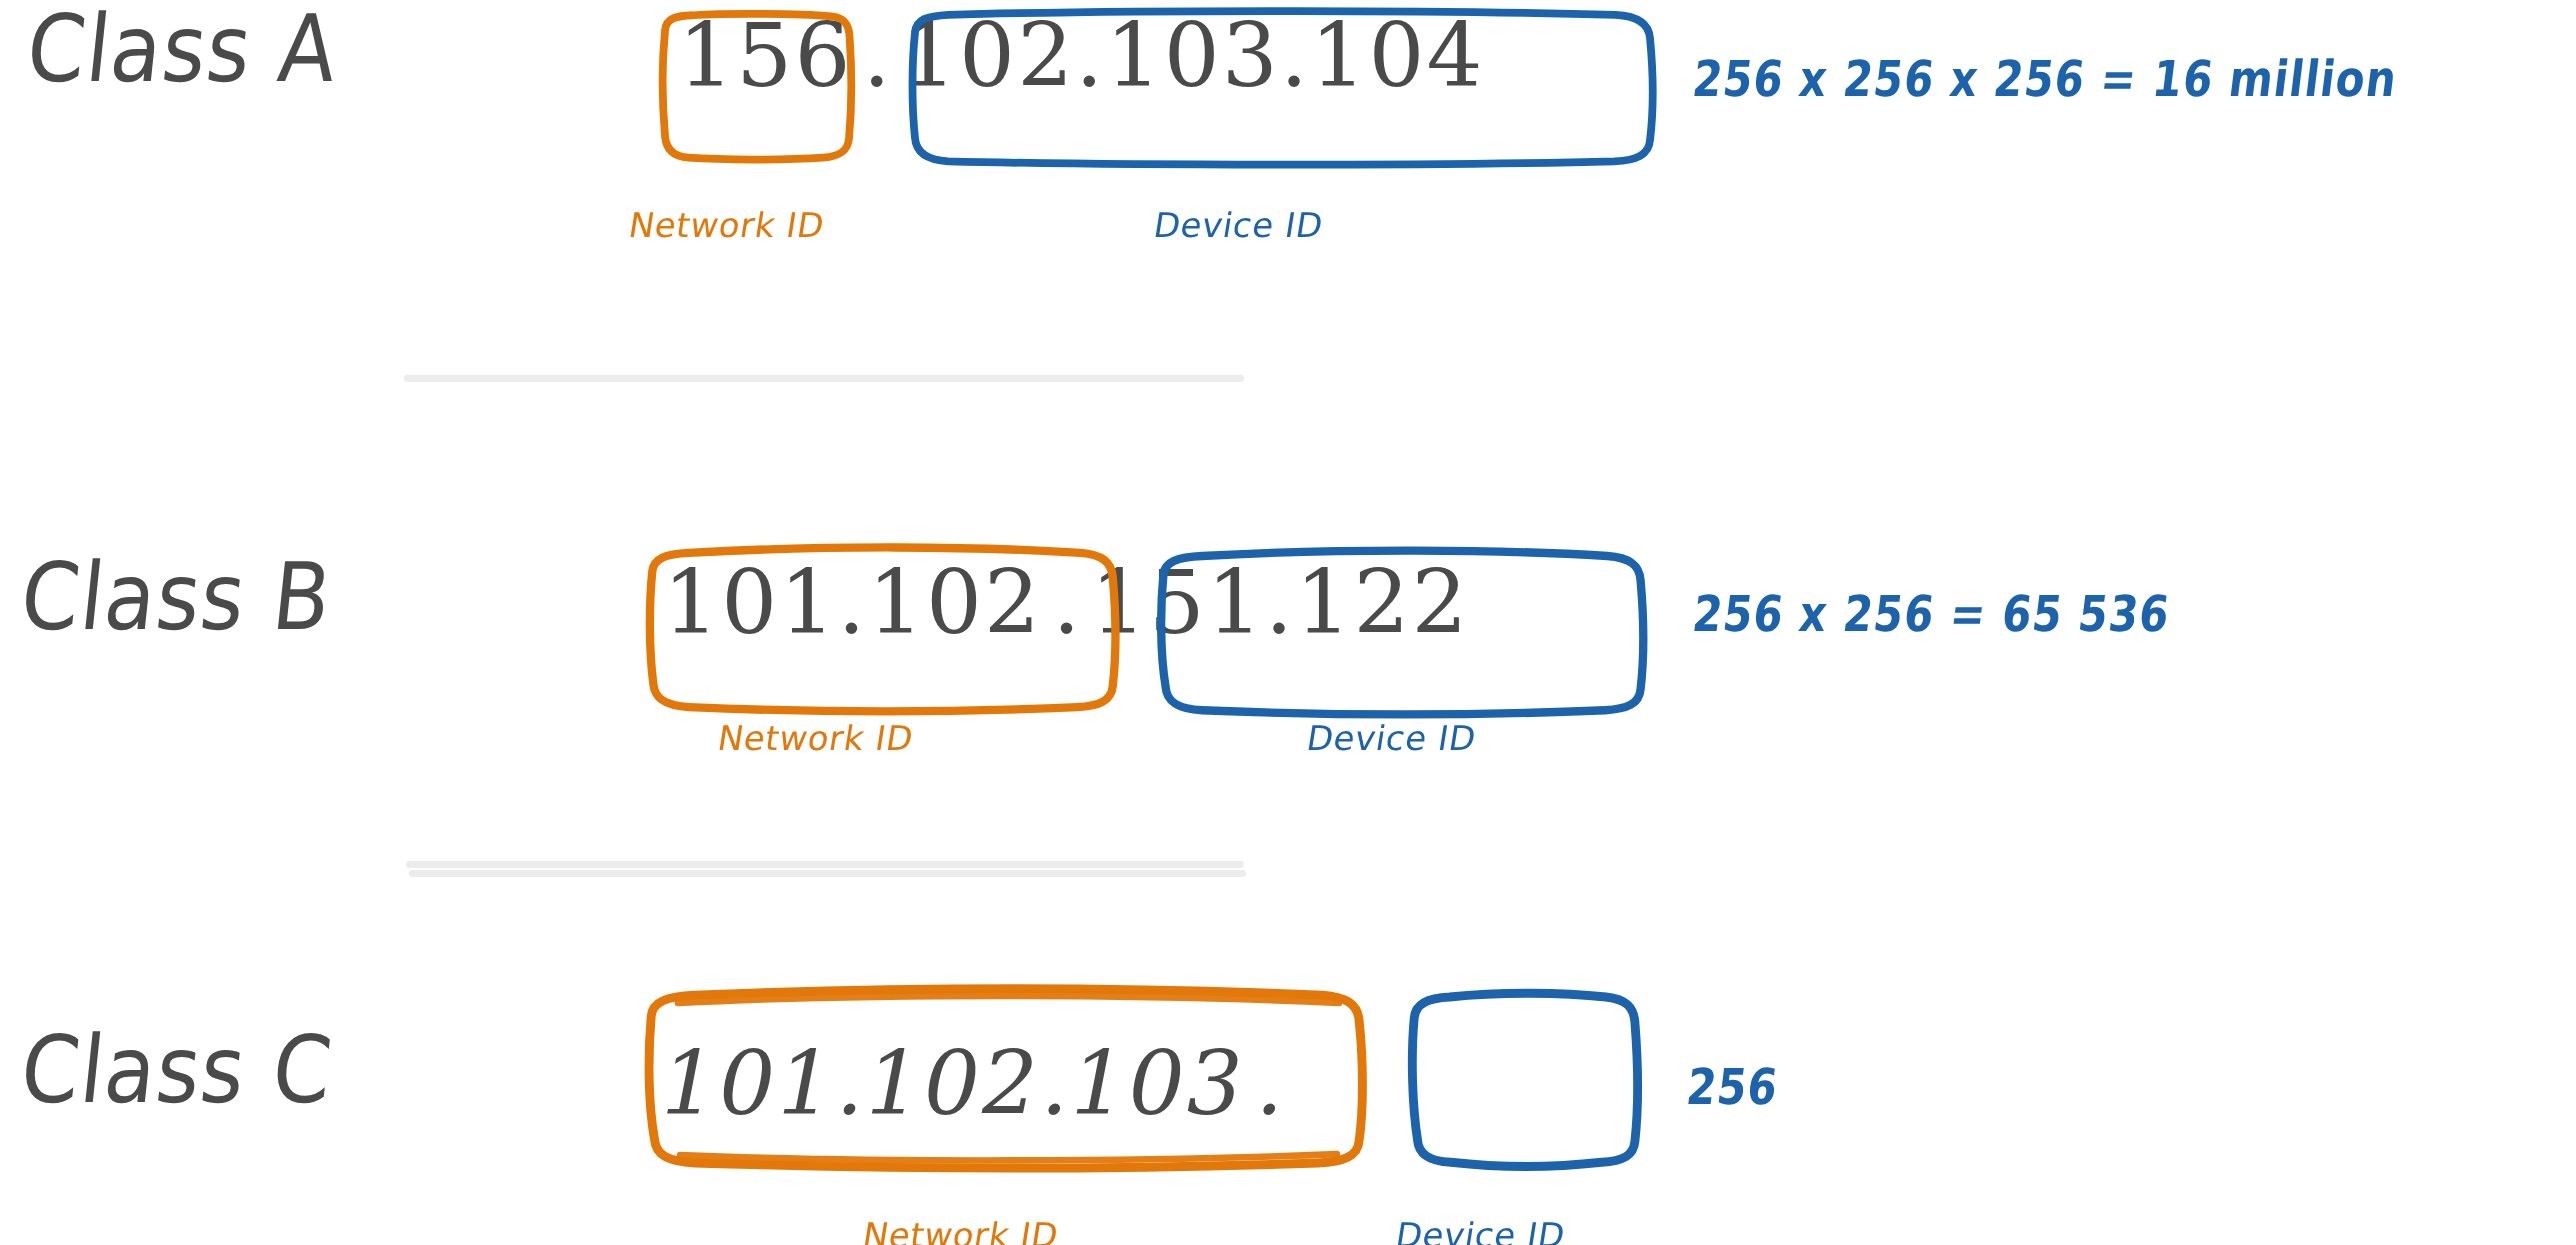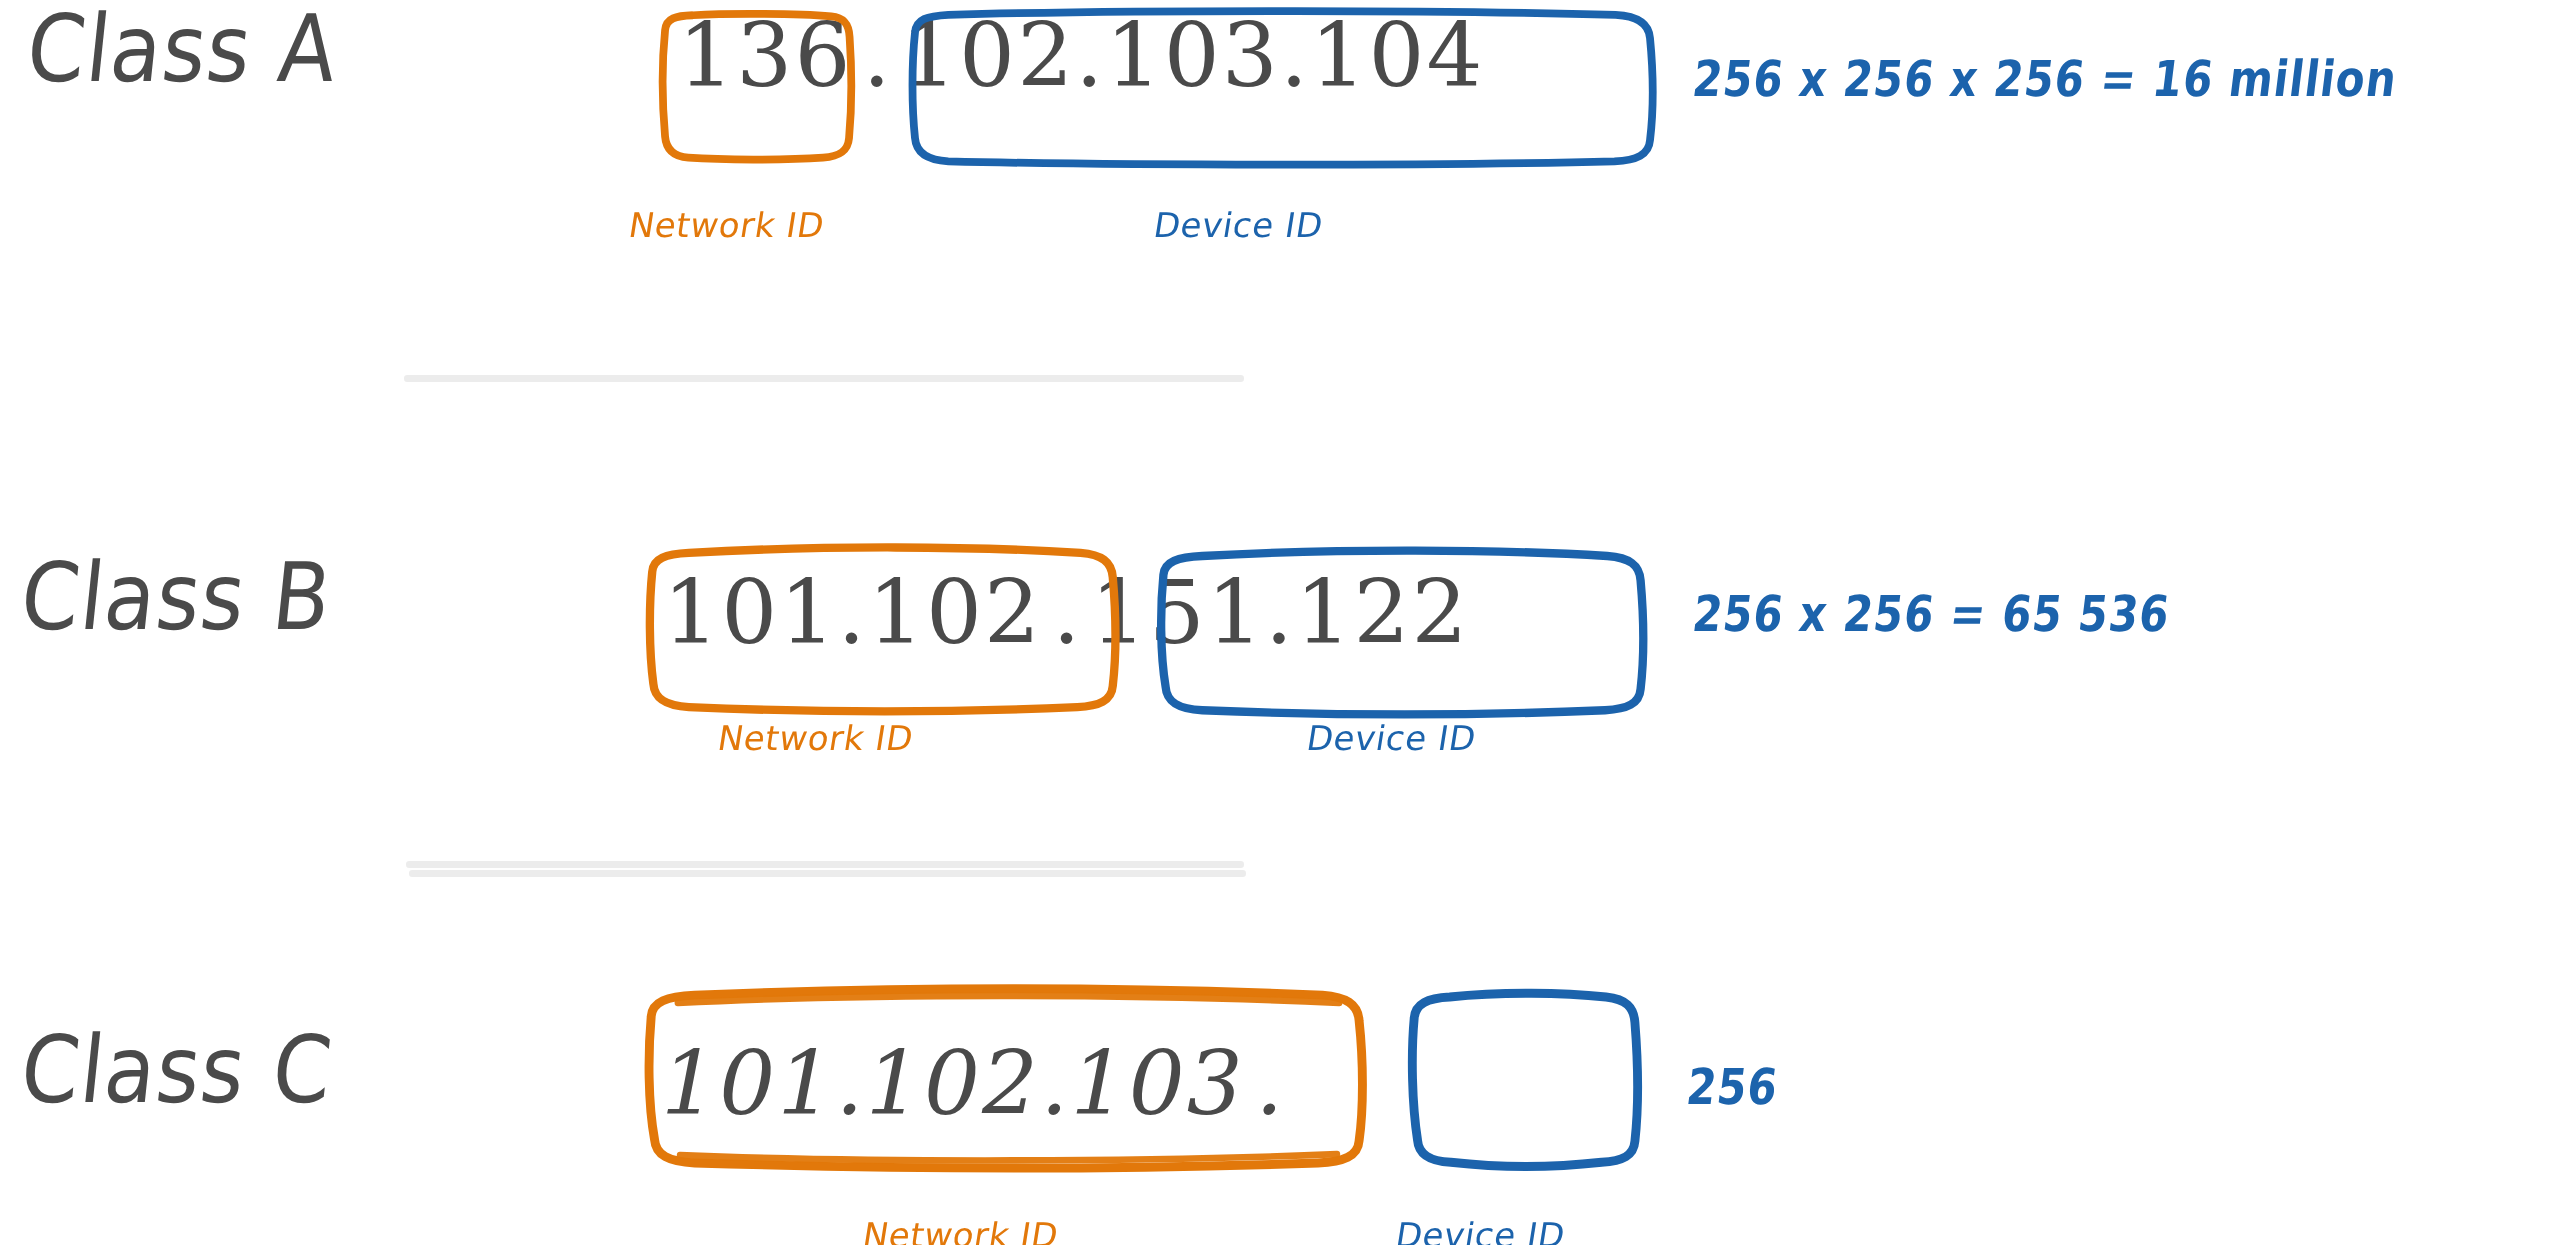--- a/index.html
+++ b/index.html
@@ -104,21 +104,21 @@
   }
 </style>
 </head>
 <body>
 
 <div class="row" style="top:0px;height:422px;">
 
   <div class="class-label" style="left:22px; top:5.6px;">Class A</div>
 
   <div class="ip-wrap" style="left:669px; top:12.2px;">
-    <span class="ip-seg">136</span>
+    <span class="ip-seg">156</span>
     <span class="ip-dot">.</span>
     <span class="ip-seg">102.103.104</span>
   </div>
 
   <svg class="boxdraw" style="left:654px; top:7.8px;" width="205" height="158" viewBox="0 0 370 285">
     <path d="M20 40 C22 18, 40 14, 70 13 C140 9, 260 10, 320 15 C345 17, 352 32, 353 52
              C357 110, 357 180, 352 235 C350 258, 335 268, 305 270
              C235 275, 120 274, 62 270 C36 268, 22 256, 20 232
              C15 175, 14 100, 20 40 Z" fill="none" stroke="#e2780a" stroke-width="14" stroke-linecap="round" stroke-linejoin="round"></path>
   </svg>
@@ -136,21 +136,21 @@
 
   <div class="math" style="left:1693px; top:54px;">256 x 256 x 256 = 16 million</div>
 </div>
 
 <div class="divider" style="left:404px; top:375px; width:840px; height:7.2px;"></div>
 
 <div class="row" style="top:500px;height:355px;">
 
   <div class="class-label" style="left:15.5px; top:54px;">Class B</div>
 
-  <div class="ip-wrap" style="left:654px; top:69px;text-align:center;">
+  <div class="ip-wrap" style="left:654px; top:59px;text-align:center;">
     <span class="ip-seg">101.102</span>
     <span class="ip-dot">.</span>
     <span class="ip-seg">151.122</span>
   </div>
 
   <svg class="boxdraw" style="left:641px; top:44px;" width="483" height="172" viewBox="0 0 870 310">
     <path d="M20 50 C22 26, 44 18, 86 16 C330 2, 600 4, 792 16
              C830 19, 848 32, 850 60 C856 128, 856 204, 850 256
              C848 282, 826 292, 786 294 C560 304, 320 304, 86 294
              C46 292, 24 280, 22 252 C14 192, 14 110, 20 50 Z" fill="none" stroke="#e2780a" stroke-width="15" stroke-linecap="round" stroke-linejoin="round"></path>

